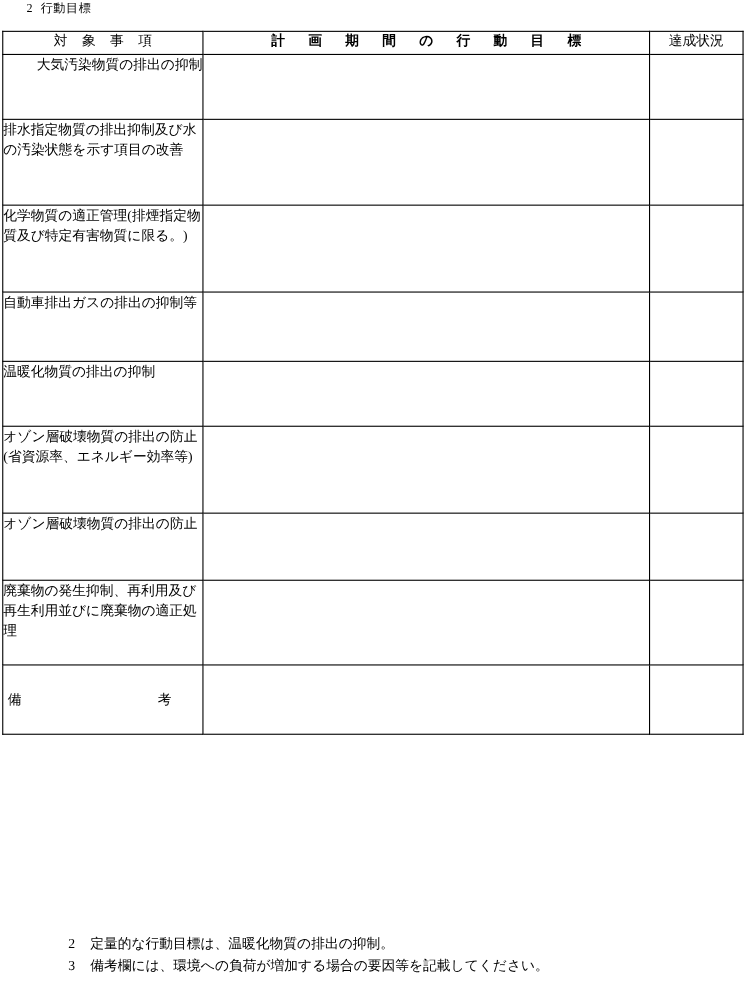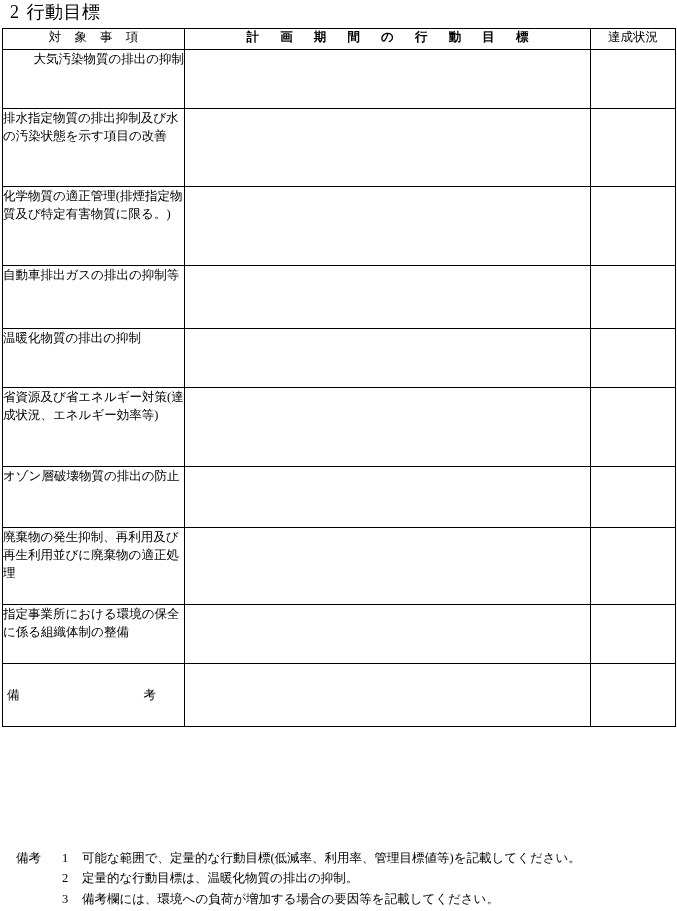--- a/index.html
+++ b/index.html
@@ -16,23 +16,23 @@
     overflow: hidden;
   }
   .page {
     position: relative;
     width: 677px;
     height: 911px;
     box-sizing: border-box;
   }
   .doc-title {
     position: absolute;
-    left: 10px;
+    left: 24px;
     top: 0px;
-    font-size: 18px;
+    font-size: 11px;
     letter-spacing: 0.5px;
     white-space: nowrap;
   }
   .doc-title .num {
     margin-right: 7px;
   }
   table.main {
     position: absolute;
     left: 2px;
     top: 28px;
@@ -164,58 +164,48 @@
         <td class="cell-subject">自動車排出ガスの排出の抑制等</td>
         <td class="cell-blank"></td>
         <td class="cell-blank"></td>
       </tr>
       <tr class="row-r5">
         <td class="cell-subject">温暖化物質の排出の抑制</td>
         <td class="cell-blank"></td>
         <td class="cell-blank"></td>
       </tr>
       <tr class="row-r6">
-        <td class="cell-subject">省資源及び省エネルギー対策(達成状況、エネルギー効率等)</td>
+        <td class="cell-subject">オゾン層破壊物質の排出の防止(省資源率、エネルギー効率等)</td>
         <td class="cell-blank"></td>
         <td class="cell-blank"></td>
       </tr>
       <tr class="row-r7">
         <td class="cell-subject">オゾン層破壊物質の排出の防止</td>
         <td class="cell-blank"></td>
         <td class="cell-blank"></td>
       </tr>
       <tr class="row-r8">
         <td class="cell-subject">廃棄物の発生抑制、再利用及び再生利用並びに廃棄物の適正処理</td>
-        <td class="cell-blank"></td>
-        <td class="cell-blank"></td>
-      </tr>
-      <tr class="row-r9">
-        <td class="cell-subject">指定事業所における環境の保全に係る組織体制の整備</td>
         <td class="cell-blank"></td>
         <td class="cell-blank"></td>
       </tr>
       <tr class="row-r10">
         <td class="remarks-cell">
           <div class="remarks-inner">
             <span>備</span>
             <span>考</span>
           </div>
         </td>
         <td class="cell-blank"></td>
         <td class="cell-blank"></td>
       </tr>
     </tbody>
   </table>
 
   <div class="footnotes">
-    <div class="fn-row">
-      <span class="fn-label">備考</span>
-      <span class="fn-num">1</span>
-      <span>可能な範囲で、定量的な行動目標(低減率、利用率、管理目標値等)を記載してください。</span>
-    </div>
     <div class="fn-row">
       <span class="fn-label"></span>
       <span class="fn-num">2</span>
       <span>定量的な行動目標は、温暖化物質の排出の抑制。</span>
     </div>
     <div class="fn-row">
       <span class="fn-label"></span>
       <span class="fn-num">3</span>
       <span>備考欄には、環境への負荷が増加する場合の要因等を記載してください。</span>
     </div>

